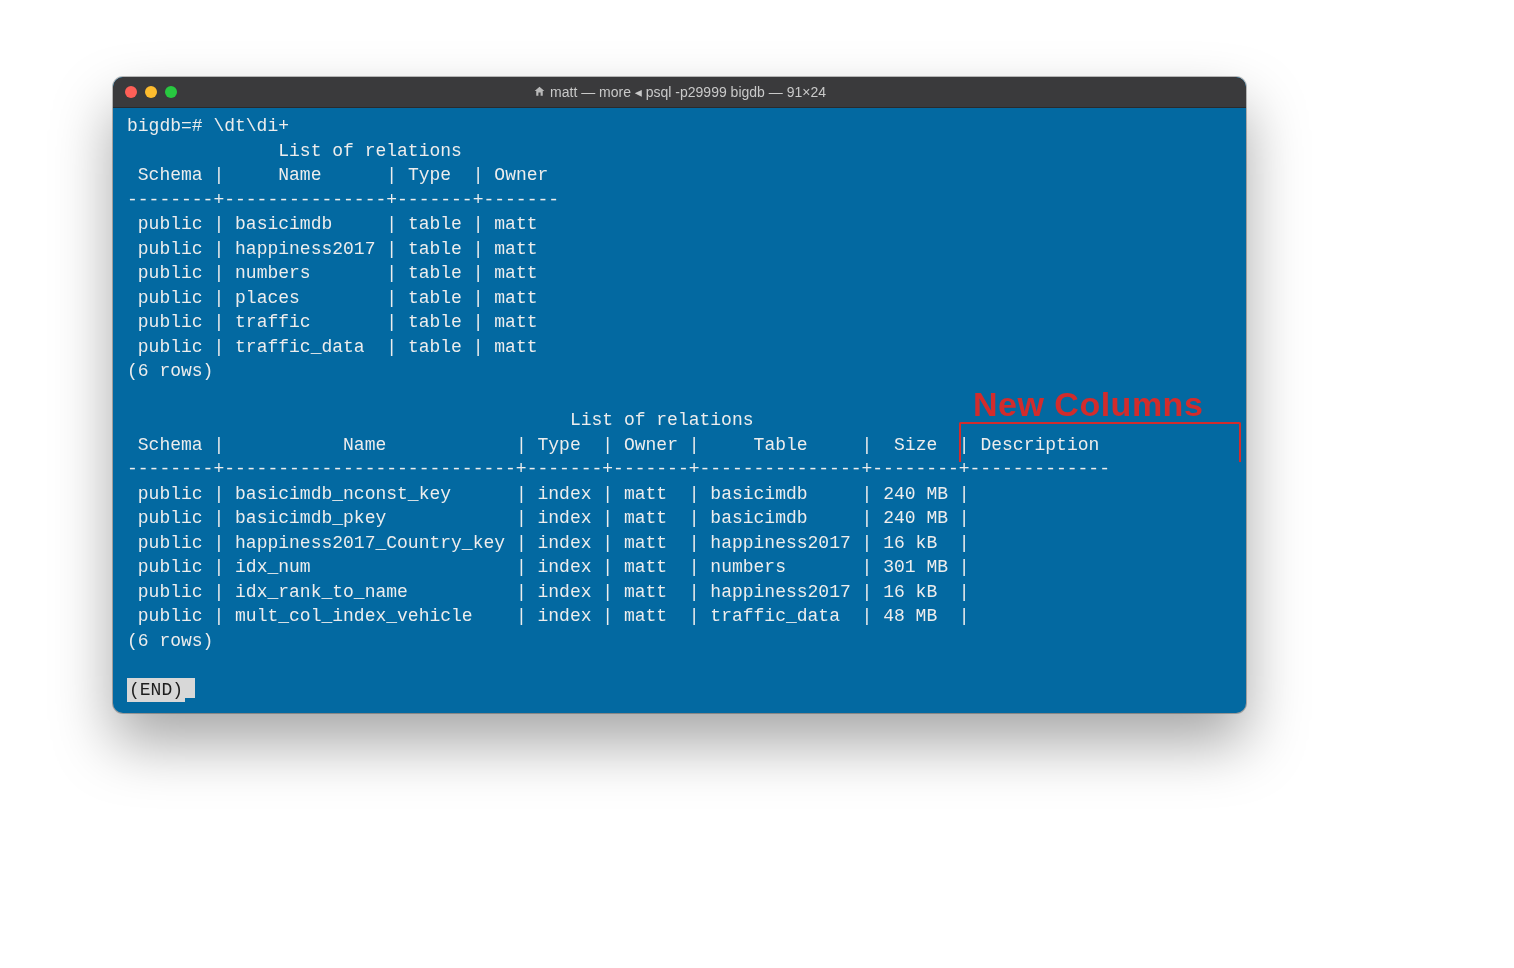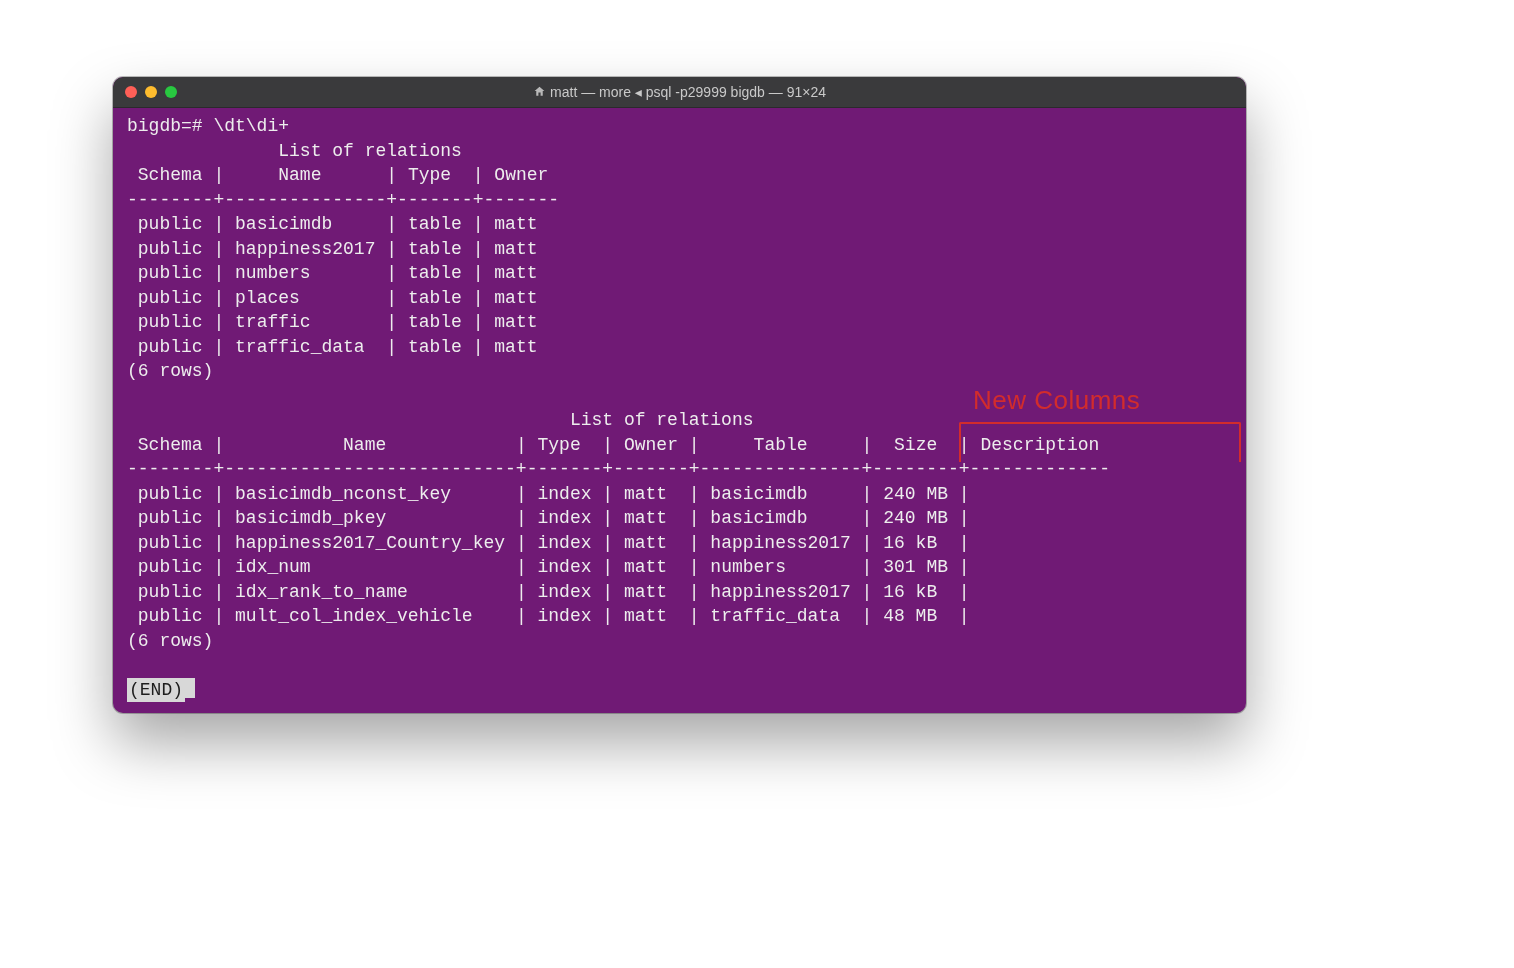--- a/index.html
+++ b/index.html
@@ -9,21 +9,21 @@
     height: 968px;
     background: #ffffff;
     font-family: "Menlo", "Consolas", "Liberation Mono", monospace;
   }
   .window {
     position: absolute;
     left: 113px;
     top: 77px;
     width: 1133px;
     height: 636px;
-    background: #701a75;
+    background: #0369a1;
     border-radius: 10px;
     box-shadow: 0 30px 60px rgba(0,0,0,0.35), 0 0 0 1px rgba(0,0,0,0.25);
     overflow: hidden;
     color: #e8e8e8;
   }
   .titlebar {
     height: 30px;
     background: #3a3a3c;
     display: flex;
     align-items: center;
@@ -84,22 +84,22 @@
   .annotation {
     position: absolute;
     color: #d22c2c;
     font-family: -apple-system, "Helvetica Neue", Arial, sans-serif;
     pointer-events: none;
   }
   .annotation-label {
     position: absolute;
     left: 973px;
     top: 385px;
-    font-size: 26px;
-    font-weight: 400;
+    font-size: 34px;
+    font-weight: 700;
     letter-spacing: 0.5px;
   }
   .annotation-box {
     position: absolute;
     left: 959px;
     top: 422px;
     width: 278px;
     height: 38px;
     border: 2px solid #d22c2c;
     border-bottom: none;

